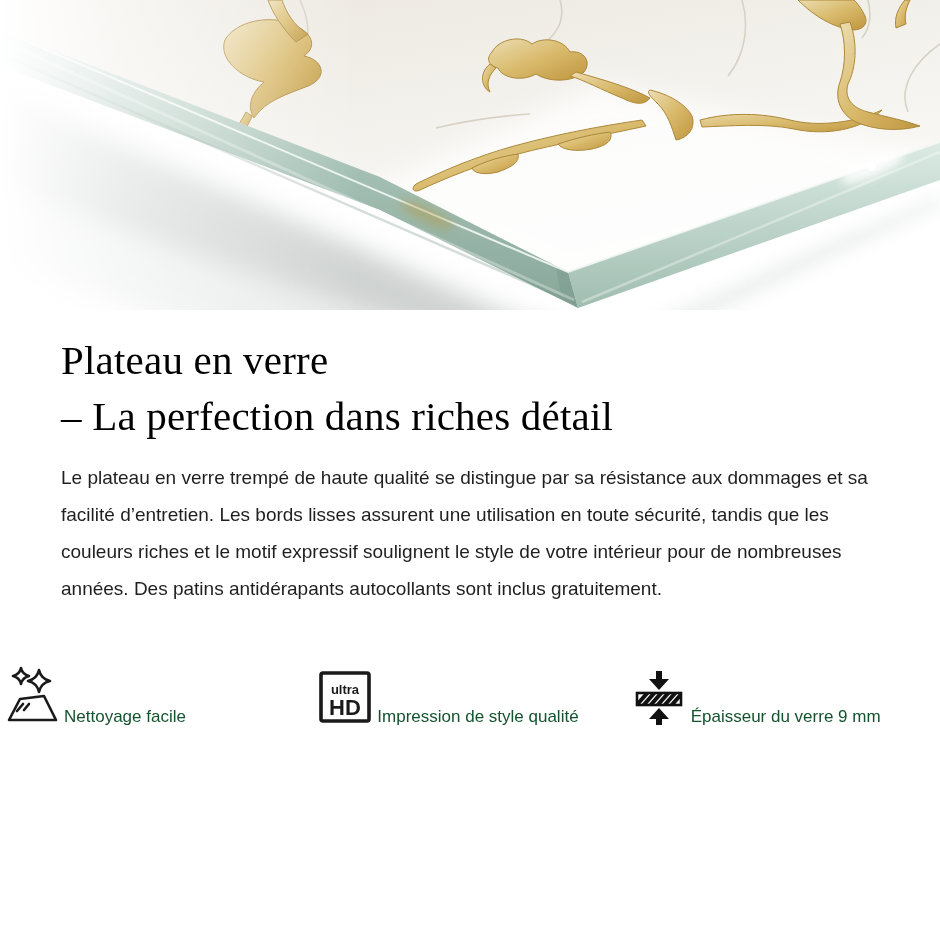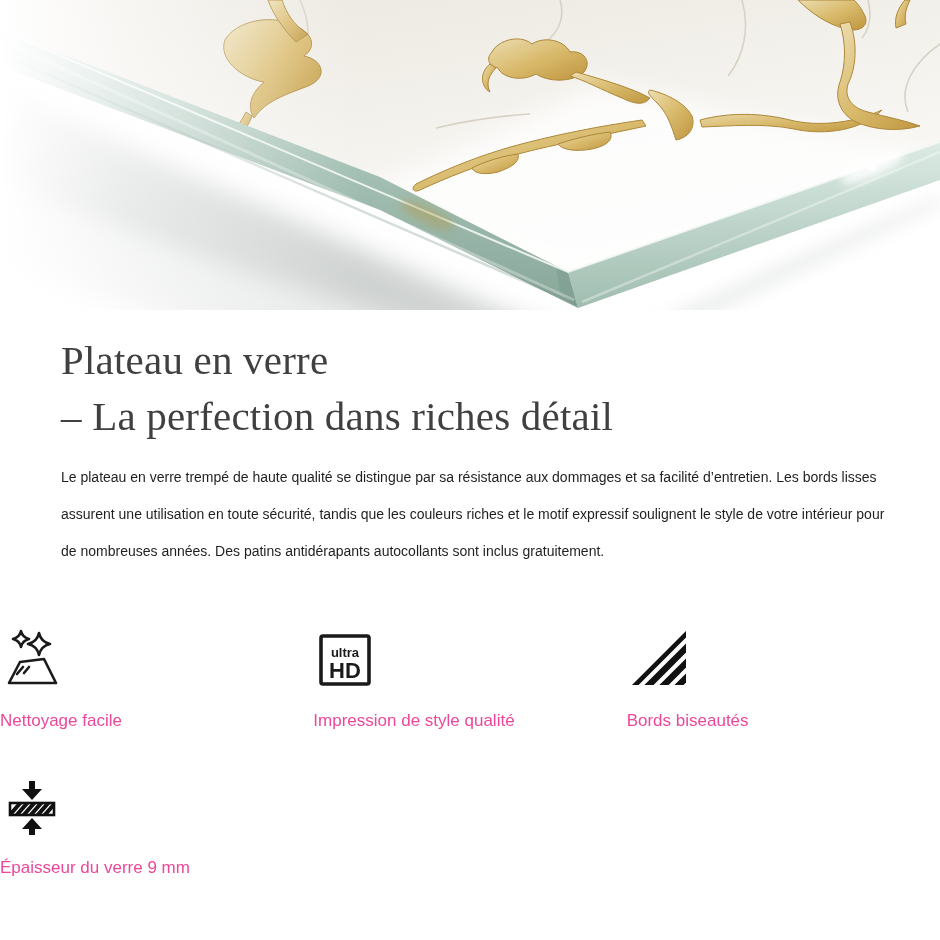--- a/index.html
+++ b/index.html
@@ -5,34 +5,34 @@
   html,body{margin:0;padding:0;background:#ffffff;}
   body{
     width:940px;height:940px;overflow:hidden;
     font-family:"Liberation Sans",sans-serif;color:#1c1c1c;
   }
   .hero{width:940px;height:310px;overflow:hidden;}
   .hero svg{display:block;}
   h1{
     font-family:"Liberation Serif",serif;font-weight:400;
     font-size:41px;line-height:56px;letter-spacing:.2px;
-    color:#404040;margin:22px 0 0 61px;
+    color:#000000;margin:22px 0 0 61px;
   }
   .desc{
     margin:15px 61px 0;width:824px;
-    font-size:14px;line-height:37px;color:#1f1f1f;
+    font-size:19px;line-height:37px;color:#1f1f1f;
   }
   .features{
     margin-top:46px;
     display:grid;grid-template-columns:repeat(3,1fr);
     row-gap:32px;
   }
-  .feature{display:flex;flex-direction:column;align-items:flex-start;}
+  .feature{display:flex;flex-direction:row;align-items:flex-end;}
   .icon-box{height:74px;display:flex;align-items:flex-end;justify-content:center;}
-  .flabel{margin-top:21px;font-size:17px;color:#ec4899;text-align:center;}
+  .flabel{margin-top:21px;font-size:17px;color:#14532d;text-align:center;}
   .ic{stroke:#1a1a1a;fill:none;stroke-width:2.6;stroke-linejoin:round;stroke-linecap:round;}
 </style>
 </head>
 <body>
 
 <div class="hero">
   <svg width="940" height="310" viewBox="0 0 940 310" xmlns="http://www.w3.org/2000/svg">
     <defs>
       <linearGradient id="marbleGrad" x1="0" y1="0" x2="0.55" y2="1">
         <stop offset="0" stop-color="#ebe7df"></stop>
@@ -152,36 +152,20 @@
     <div class="icon-box">
       <svg width="64" height="64" viewBox="0 0 64 64">
         <rect x="8" y="10" width="48" height="48" rx="2" fill="none" stroke="#1a1a1a" stroke-width="3.6"></rect>
         <text x="32" y="31" text-anchor="middle" font-family="Liberation Sans, sans-serif" font-size="13" font-weight="600" fill="#1a1a1a">ultra</text>
         <text x="32" y="52" text-anchor="middle" font-family="Liberation Sans, sans-serif" font-size="22" font-weight="700" fill="#1a1a1a">HD</text>
       </svg>
     </div>
     <div class="flabel">Impression de style qualité</div>
   </div>
 
-  <div class="feature">
-    <div class="icon-box">
-      <svg width="64" height="64" viewBox="0 0 64 64">
-        <clipPath id="bevclip">
-            <polygon points="5,59 59,59 59,5"></polygon>
-          </clipPath>
-        <g clip-path="url(#bevclip)" stroke="#111111" stroke-width="6.5">
-          <line x1="1" y1="65" x2="65" y2="1"></line>
-          <line x1="16" y1="65" x2="65" y2="16"></line>
-          <line x1="31" y1="65" x2="65" y2="31"></line>
-          <line x1="46" y1="65" x2="65" y2="46"></line>
-        </g>
-      </svg>
-    </div>
-    <div class="flabel">Bords biseautés</div>
-  </div>
 
 
 
   <div class="feature">
     <div class="icon-box">
       <svg width="64" height="64" viewBox="0 0 64 64">
         <clipPath id="barclip">
             <rect x="10" y="30" width="44" height="12"></rect>
           </clipPath>
         <rect x="10" y="30" width="44" height="12" fill="#ffffff" stroke="#111111" stroke-width="2.6"></rect>

